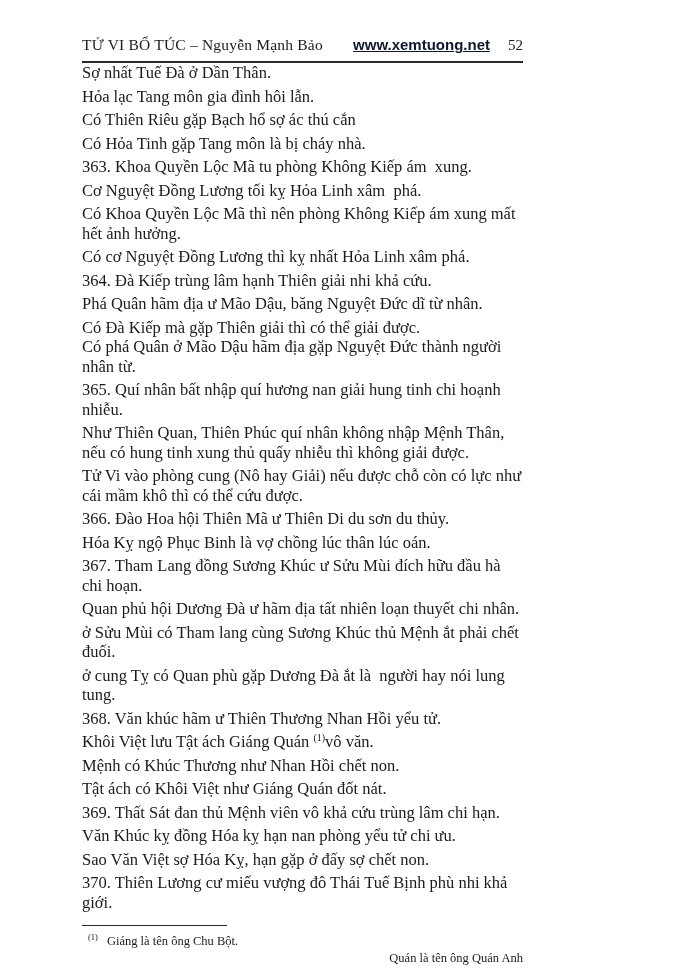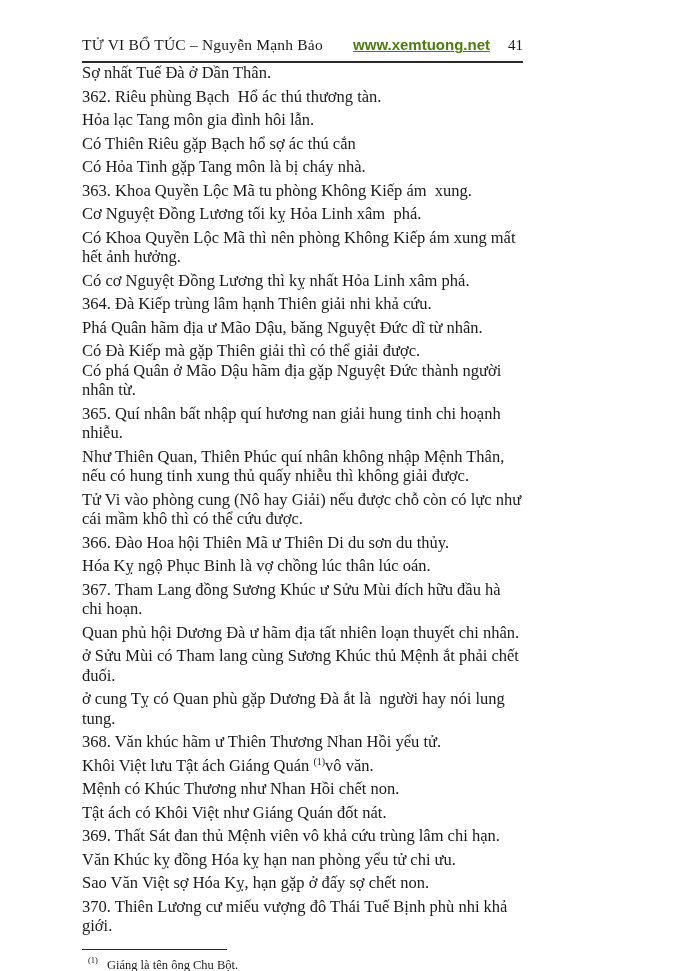--- a/index.html
+++ b/index.html
@@ -25,21 +25,21 @@
   }
   .header-right {
     display: flex;
     align-items: baseline;
     gap: 18px;
   }
   .website-link {
     font-family: "Liberation Sans", sans-serif;
     font-weight: bold;
     font-size: 15px;
-    color: #4d7c0f;
+    color: #0f172a;
     text-decoration: underline;
     cursor: pointer;
   }
   .page-number { font-size: 15px; }
   .header-rule {
     border: none;
     border-top: 2px solid #2a2a2a;
     margin: 7px 0 0 0;
   }
   .content {
@@ -78,28 +78,27 @@
 </style>
 </head>
 <body>
 
 <div class="page">
 
   <div class="header-row">
     <span class="book-title">TỬ VI BỔ TÚC – Nguyễn Mạnh Bảo</span>
     <span class="header-right">
       <a class="website-link">www.xemtuong.net</a>
-      <span class="page-number">41</span>
+      <span class="page-number">52</span>
     </span>
   </div>
   <hr class="header-rule">
 
   <div class="content">
     <p class="para">Sợ nhất Tuế Đà ở Dần Thân.</p>
-    <p class="para">362. Riêu phùng Bạch  Hổ ác thú thương tàn.</p>
     <p class="para">Hỏa lạc Tang môn gia đình hôi lẫn.</p>
     <p class="para">Có Thiên Riêu gặp Bạch hổ sợ ác thú cắn</p>
     <p class="para">Có Hỏa Tinh gặp Tang môn là bị cháy nhà.</p>
     <p class="para">363. Khoa Quyền Lộc Mã tu phòng Không Kiếp ám  xung.</p>
     <p class="para">Cơ Nguyệt Đồng Lương tối kỵ Hỏa Linh xâm  phá.</p>
     <p class="para">Có Khoa Quyền Lộc Mã thì nên phòng Không Kiếp ám xung mất hết ảnh hưởng.</p>
     <p class="para">Có cơ Nguyệt Đồng Lương thì kỵ nhất Hỏa Linh xâm phá.</p>
     <p class="para">364. Đà Kiếp trùng lâm hạnh Thiên giải nhi khả cứu.</p>
     <p class="para">Phá Quân hãm địa ư Mão Dậu, băng Nguyệt Đức dĩ từ nhân.</p>
     <p class="para tight">Có Đà Kiếp mà gặp Thiên giải thì có thể giải được.</p>

